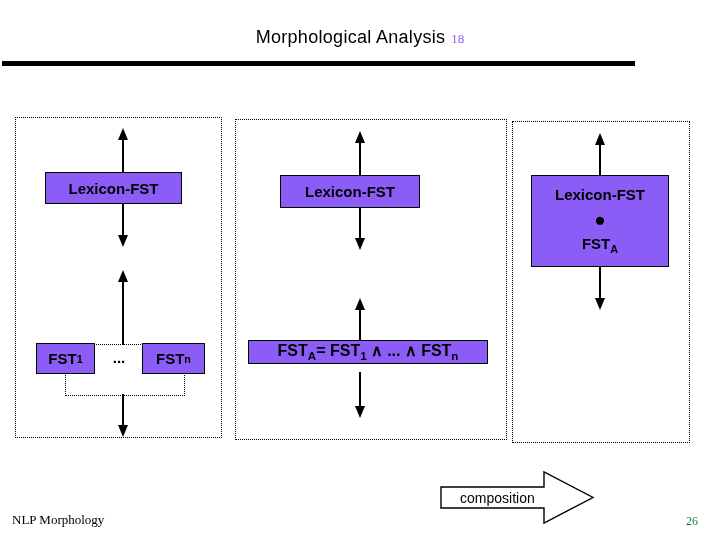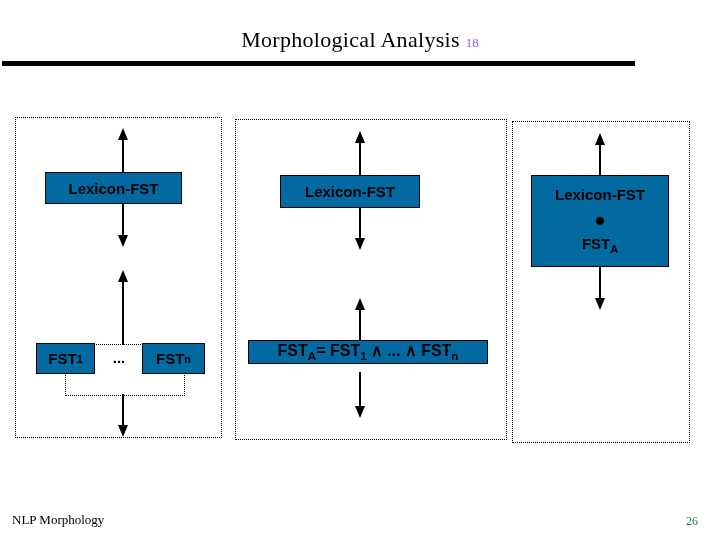--- a/index.html
+++ b/index.html
@@ -24,22 +24,22 @@
   
   .title-wrap {
     position: absolute;
     left: 0;
     top: 27px;
     width: 720px;
     text-align: center;
     white-space: nowrap;
   }
   .title-main {
-    font-family: Liberation Serif, serif;
-    font-size: 22px;
+    font-family: Liberation Sans, sans-serif;
+    font-size: 18px;
     color: #000000;
     letter-spacing: 0.3px;
   }
   .title-num {
     font-family: "Liberation Serif", serif;
     font-size: 13px;
     color: #8b5cf6;
     vertical-align: baseline;
     margin-left: 6px;
   }
@@ -61,21 +61,21 @@
   }
   #panel-1 { left: 15px;  top: 117px; width: 207px; height: 321px; }
   #panel-2 { left: 235px; top: 119px; width: 272px; height: 321px; }
   #panel-3 { left: 512px; top: 121px; width: 178px; height: 322px; }
 
   
   .box {
     position: absolute;
     border: 1px solid #000000;
     box-sizing: border-box;
-    background: #0369a1;
+    background: #8b5cf6;
     display: flex;
     align-items: center;
     justify-content: center;
     font-weight: bold;
     color: #000000;
     white-space: nowrap;
     z-index: 3;
   }
   .box-lex1 { left: 45px;  top: 172px; width: 137px; height: 32px; font-size: 15px; }
   .box-lex2 { left: 280px; top: 175px; width: 140px; height: 33px; font-size: 15px; }
@@ -258,17 +258,23 @@
     <polygon points="10,44 5,32 15,32" fill="#000"></polygon>
   </svg>
 
   <div class="box box-comp">
     <span class="comp-line">Lexicon-FST</span>
     <span class="comp-dot">●</span>
     <span class="comp-line"><span>FST</span><span class="sub">A</span></span>
   </div>
 
 
+  <div class="block-arrow" id="arrow-composition">
+    <svg width="155" height="55" viewBox="0 0 155 55">
+      <polygon points="1,17 104,17 104,2 153,27.5 104,53 104,38 1,38" fill="#ffffff" stroke="#000000" stroke-width="1.4"></polygon>
+    </svg>
+    <span class="ba-label">composition</span>
+  </div>
 
   <div class="footer-left">NLP  Morphology</div>
   <div class="footer-right">26</div>
 
 </div>
 
 </body></html>

